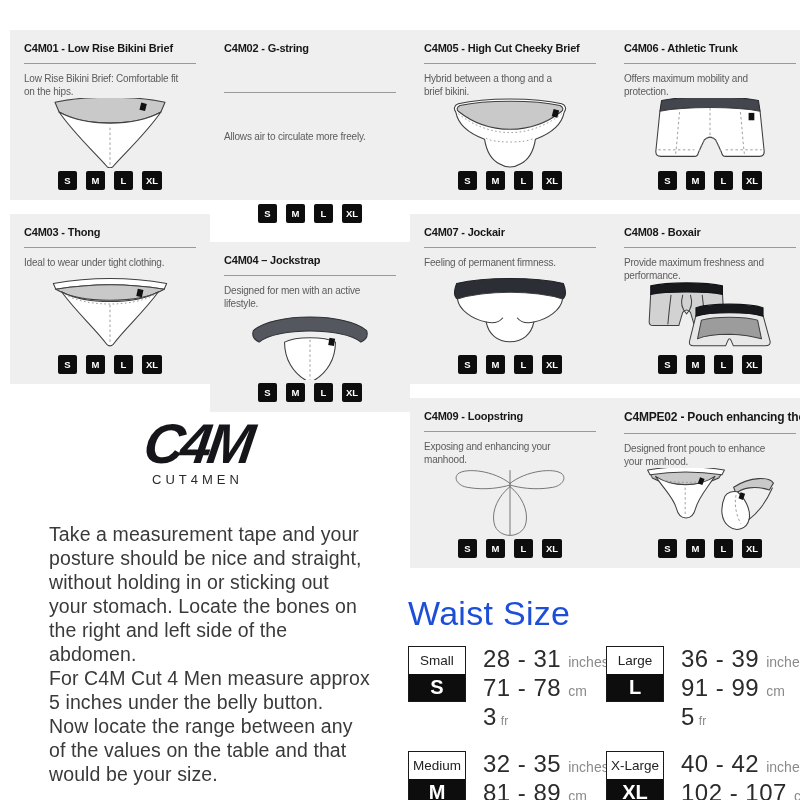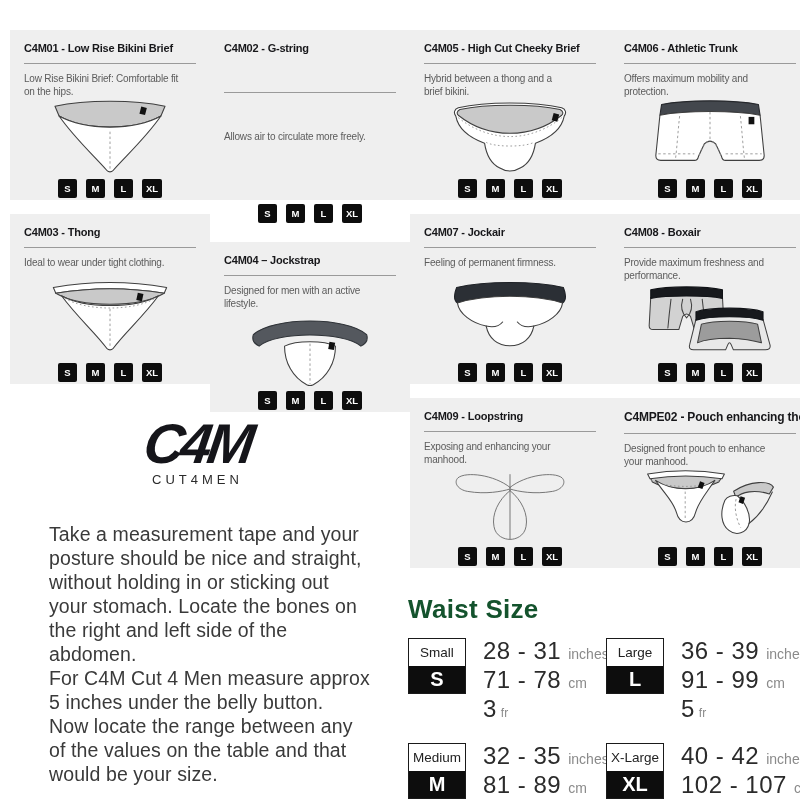--- a/index.html
+++ b/index.html
@@ -7,21 +7,21 @@
     --body_text:#3a3a3a; --gray_fill:#c9c9c9; --outline:#3f3f3f; --band_dark:#2b2f35;
     --band_medium:#54585e; --band_trunk:#43474d; --band_black:#17191d; --unit_gray:#8a8a8a;
   }
   *{box-sizing:border-box; margin:0; padding:0;}
   html,body{background:#fff;}
   body{font-family:"Liberation Sans", sans-serif;}
   .page{position:relative; width:800px; height:800px; background:#fff; overflow:hidden;}
 
   
   .card{position:absolute; width:200px; height:170px; background:var(--card_bg);
-        padding:12px 14px 0; display:flex; flex-direction:column;}
+        padding:12px 14px 8px; display:flex; flex-direction:column;}
   .card-title{font-size:11px; font-weight:bold; color:var(--title); letter-spacing:-0.2px; white-space:nowrap;}
   .card.pe02 .card-title{font-size:12px;}
   .card-rule{border-top:1px solid #9a9a9a; margin:9px 0 8px;}
   .card-desc{font-size:10px; letter-spacing:-0.2px; color:var(--description); line-height:1.32; white-space:pre;}
   .card-illus{flex:1; display:flex; align-items:center; justify-content:center; overflow:hidden;}
   .card-sizes{display:flex; justify-content:center; gap:9px; margin:3px 0 2px;}
   .size-chip{min-width:19px; height:19px; padding:0 4px; border-radius:2px; background:var(--badge_black);
              color:#fff; font-size:9.5px; font-weight:bold; display:flex; align-items:center; justify-content:center;}
 
   
@@ -30,21 +30,21 @@
             color:#15151a; transform:skewX(-8deg);}
   .logo-sub{font-size:13px; letter-spacing:4px; color:#2b2b2b; margin-top:3px;}
 
   
   .instructions{position:absolute; left:49px; top:522px; width:356px;}
   .instructions p{font-size:19.5px; line-height:24px; letter-spacing:0.1px; color:var(--body_text); white-space:pre-line;}
   .instructions p + p{margin-top:0;}
 
   
   .waist{position:absolute; left:408px; top:594px; width:390px;}
-  .waist-title{font-size:26px; font-weight:700; color:#14532d; letter-spacing:0.3px;}
+  .waist-title{font-size:34px; font-weight:400; color:#1d4ed8; letter-spacing:0.3px;}
   .waist-grid{display:grid; grid-template-columns:198px auto; row-gap:17px; margin-top:13px;}
   .waist-entry{display:flex;}
   .sbadge{width:58px; height:56px; border:1.5px solid #1a1a1a; background:#fff; display:flex; flex-direction:column; flex:none;}
   .sbadge-top{height:27px; display:flex; align-items:center; justify-content:center; font-size:13.5px; color:#222;}
   .sbadge-bot{flex:1; background:var(--badge_black); color:#fff; font-size:20px; font-weight:bold;
               display:flex; align-items:center; justify-content:center;}
   .wlines{margin-left:17px; font-size:24px; font-weight:300; color:#2b2b2b; line-height:25px; letter-spacing:0.5px; white-space:nowrap;}
   .wunit{font-size:14px; font-weight:400; color:var(--unit_gray); margin-left:7px; letter-spacing:0;}
   .wunit.fr{font-size:12px; margin-left:4px;}
 

